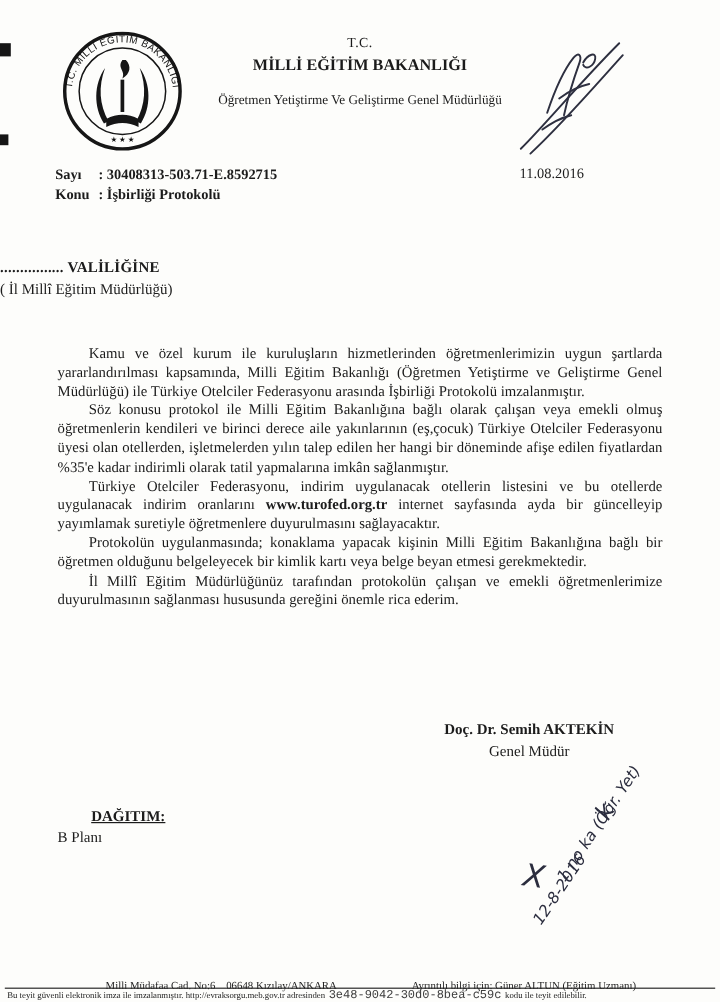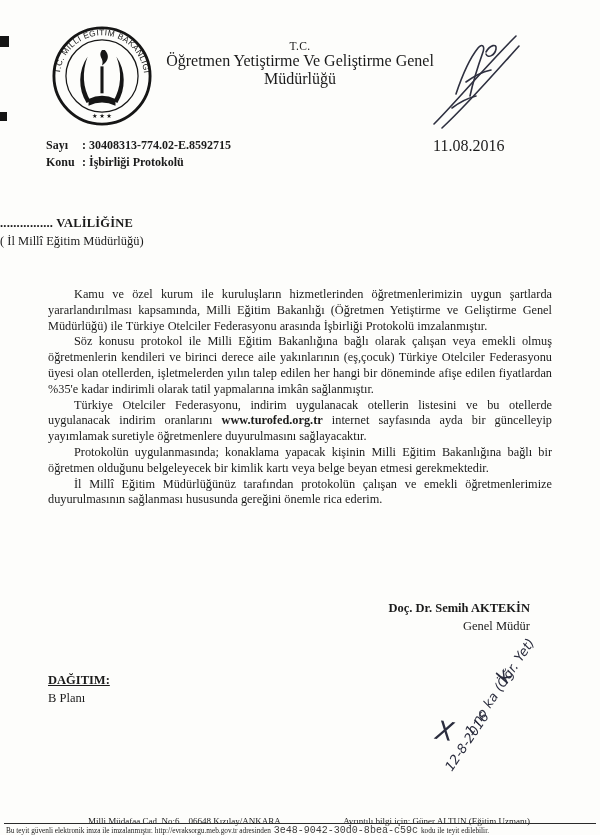--- a/index.html
+++ b/index.html
@@ -4,45 +4,45 @@
 <style>
   * { margin:0; padding:0; box-sizing:border-box; }
   html,body { width:600px; height:835px; }
   body { background:#e9e9e6; font-family:"Liberation Serif","DejaVu Serif",serif; }
   .page { position:relative; width:600px; height:835px; background:#fdfdfb; color:#1b1b1b; overflow:hidden; }
 
   .noise { position:absolute; background:#151515; }
 
   .logo { position:absolute; left:52px; top:26px; width:100px; height:100px; }
 
-  .letterhead { position:absolute; left:150px; top:40px; width:300px; text-align:center; }
+  .letterhead { position:absolute; left:150px; top:30px; width:300px; text-align:center; }
   .tc { font-size:11.5px; letter-spacing:.4px; }
   .ministry { font-size:13.5px; font-weight:bold; margin-top:4px; }
-  .dept { font-size:16px; margin-top:0; }
+  .dept { font-size:11px; margin-top:16px; }
 
   .scribble { position:absolute; left:428px; top:30px; }
 
   .meta { position:absolute; left:46px; top:137px; font-size:12px; line-height:17px; }
   .meta-row { display:flex;font-weight:bold; }
   .meta-label { width:36px; }
-  .date { position:absolute; left:433px; top:137px; font-size:16px; }
+  .date { position:absolute; left:433px; top:137px; font-size:12px; }
 
   .recipient { position:absolute; left:0; top:214px; width:100%; font-size:12.5px; line-height:18px; }
   .recipient .l1 { font-weight:bold; letter-spacing:.2px; }
 
   .bodytext { position:absolute; left:48px; top:287px; width:504px; font-size:12.3px; line-height:15.8px; text-align:justify; }
   .bodytext p { text-indent:26px; margin:0; }
   .link { font-weight:bold; }
 
-  .sig { position:absolute; left:352px; top:601px; width:178px; text-align:right; font-size:12.5px; }
+  .sig { position:absolute; left:352px; top:601px; width:178px; text-align:center; font-size:12.5px; }
   .sig-name { font-weight:bold; }
   .sig-title { margin-top:3px; }
 
   .dagitim { position:absolute; left:48px; top:671px; font-size:12.5px; line-height:18px; }
-  .dagitim-label { font-weight:bold; text-decoration:underline; }
+  .dagitim-label { font-weight:bold; text-decoration:underline;margin-left:28px; }
 
   .hand { position:absolute; color:#2b2d3e; font-family:"DejaVu Sans",sans-serif; font-style:italic; white-space:nowrap; }
 
   .footer-left { position:absolute; left:88px; top:794px; font-size:9px; line-height:10.8px; white-space:pre; color:#222; }
   .footer-right { position:absolute; right:70px; top:794px; font-size:9px; line-height:10.8px; text-align:right; white-space:pre; color:#222; }
   .rule { position:absolute; left:4px; right:4px; top:823px; border-top:1px solid #2a2a2a; }
   .verify { position:absolute; left:6px; top:825px; width:592px; font-size:7.3px; display:flex; align-items:baseline; gap:3px; white-space:nowrap; color:#222; }
   .verify-code { font-family:Liberation Mono, monospace; font-size:10px; color:#3d3d3d; }
 </style>
 </head>
@@ -67,38 +67,39 @@
       <path d="M36,80 C27,66 27,46 37,32 C31,48 32,64 40,78 Z" fill="#161616"></path>
       <path d="M68,80 C77,66 77,46 67,32 C73,48 72,64 64,78 Z" fill="#161616"></path>
       <path d="M52,25 c-5,7 3,9 0,16 c7,-4 8,-11 3,-16 z" fill="#161616"></path>
       <rect x="50.4" y="42" width="3.2" height="28" fill="#161616"></rect>
       <path d="M38,76 q14,-7 28,0 l0,7 q-14,-7 -28,0 z" fill="#161616"></path>
     </svg>
   </div>
 
   <div class="letterhead">
     <div class="tc">T.C.</div>
+    <div class="ministry">MİLLİ EĞİTİM BAKANLIĞI</div>
     <div class="dept">Öğretmen Yetiştirme Ve Geliştirme Genel Müdürlüğü</div>
   </div>
 
   <svg class="scribble" width="95" height="100" viewBox="0 0 95 100">
     <g fill="none" stroke="#2e3040" stroke-width="1.6" stroke-linecap="round">
       <path d="M6,94 C28,72 56,38 88,6"></path>
       <path d="M14,98 C38,76 64,46 91,16"></path>
       <path d="M28,64 C34,46 42,28 50,18 C54,13 57,16 55,22 C50,36 45,52 42,66"></path>
       <path d="M38,52 C46,46 54,42 63,40"></path>
       <path d="M58,22 C62,15 69,13 68,19 C67,25 60,29 58,24"></path>
       <path d="M24,78 C32,72 40,68 48,66"></path>
     </g>
   </svg>
 
   <div class="meta">
     <div class="meta-row">
       <span class="meta-label">Sayı</span>
-      <span>: 30408313-774.02-E.8592715</span>
+      <span>: 30408313-503.71-E.8592715</span>
     </div>
     <div class="meta-row">
       <span class="meta-label">Konu</span>
       <span>: İşbirliği Protokolü</span>
     </div>
   </div>
   <div class="date">11.08.2016</div>
 
   <div class="recipient">
     <div class="l1">................ VALİLİĞİNE</div>

